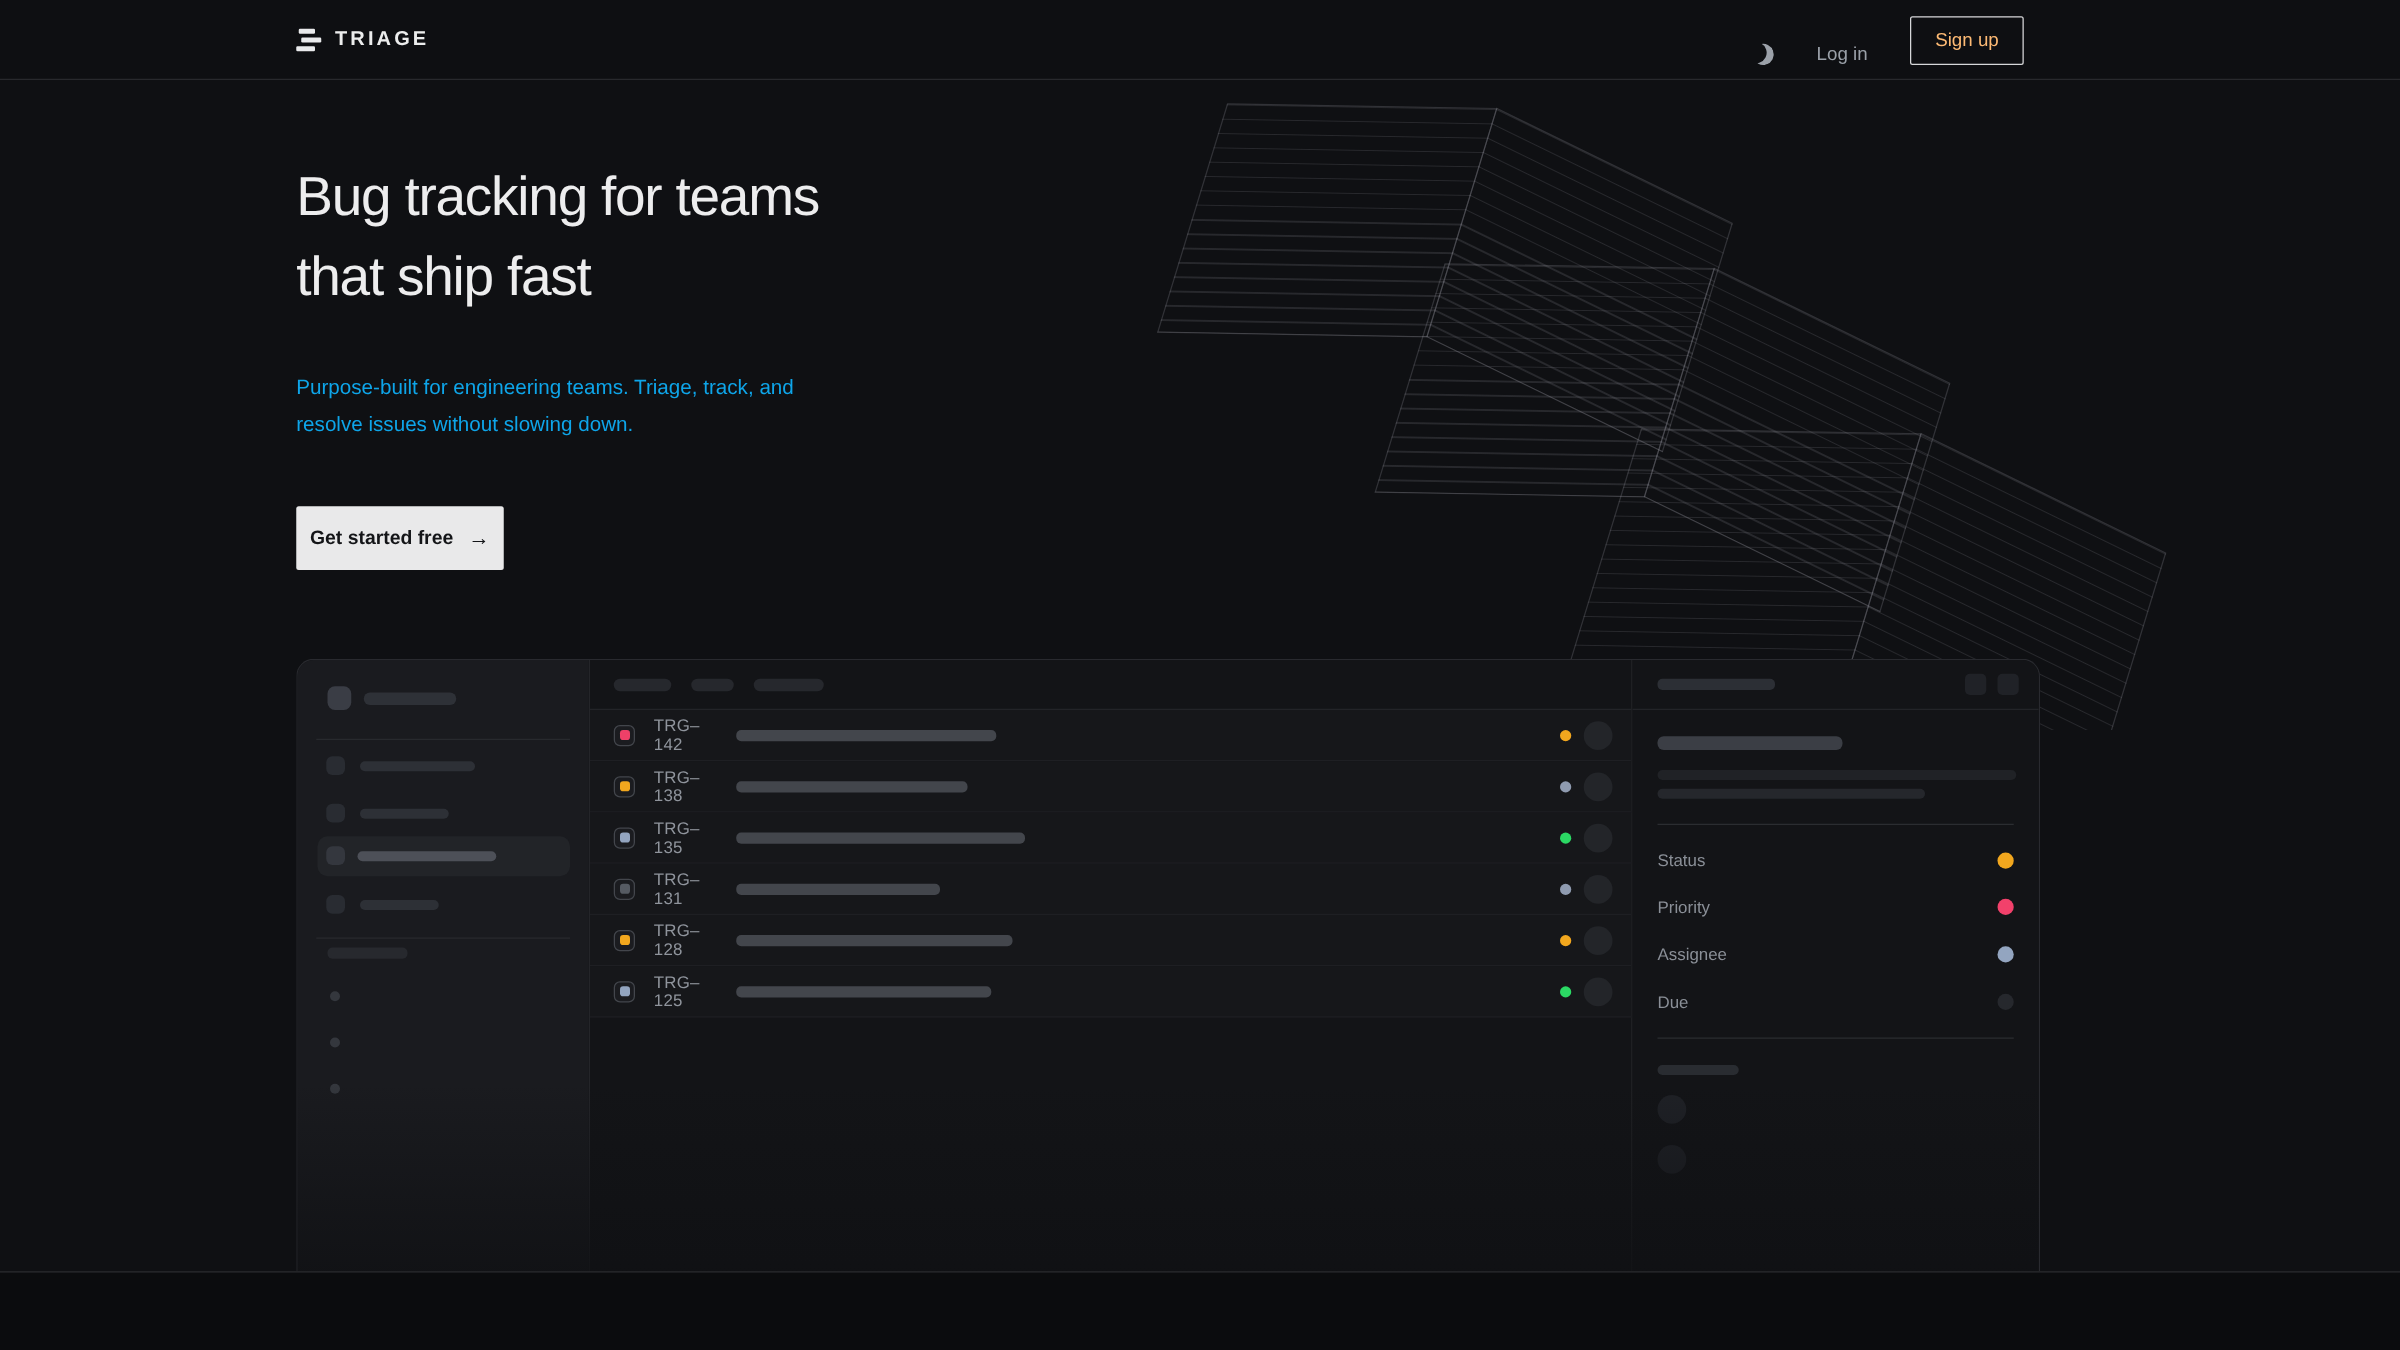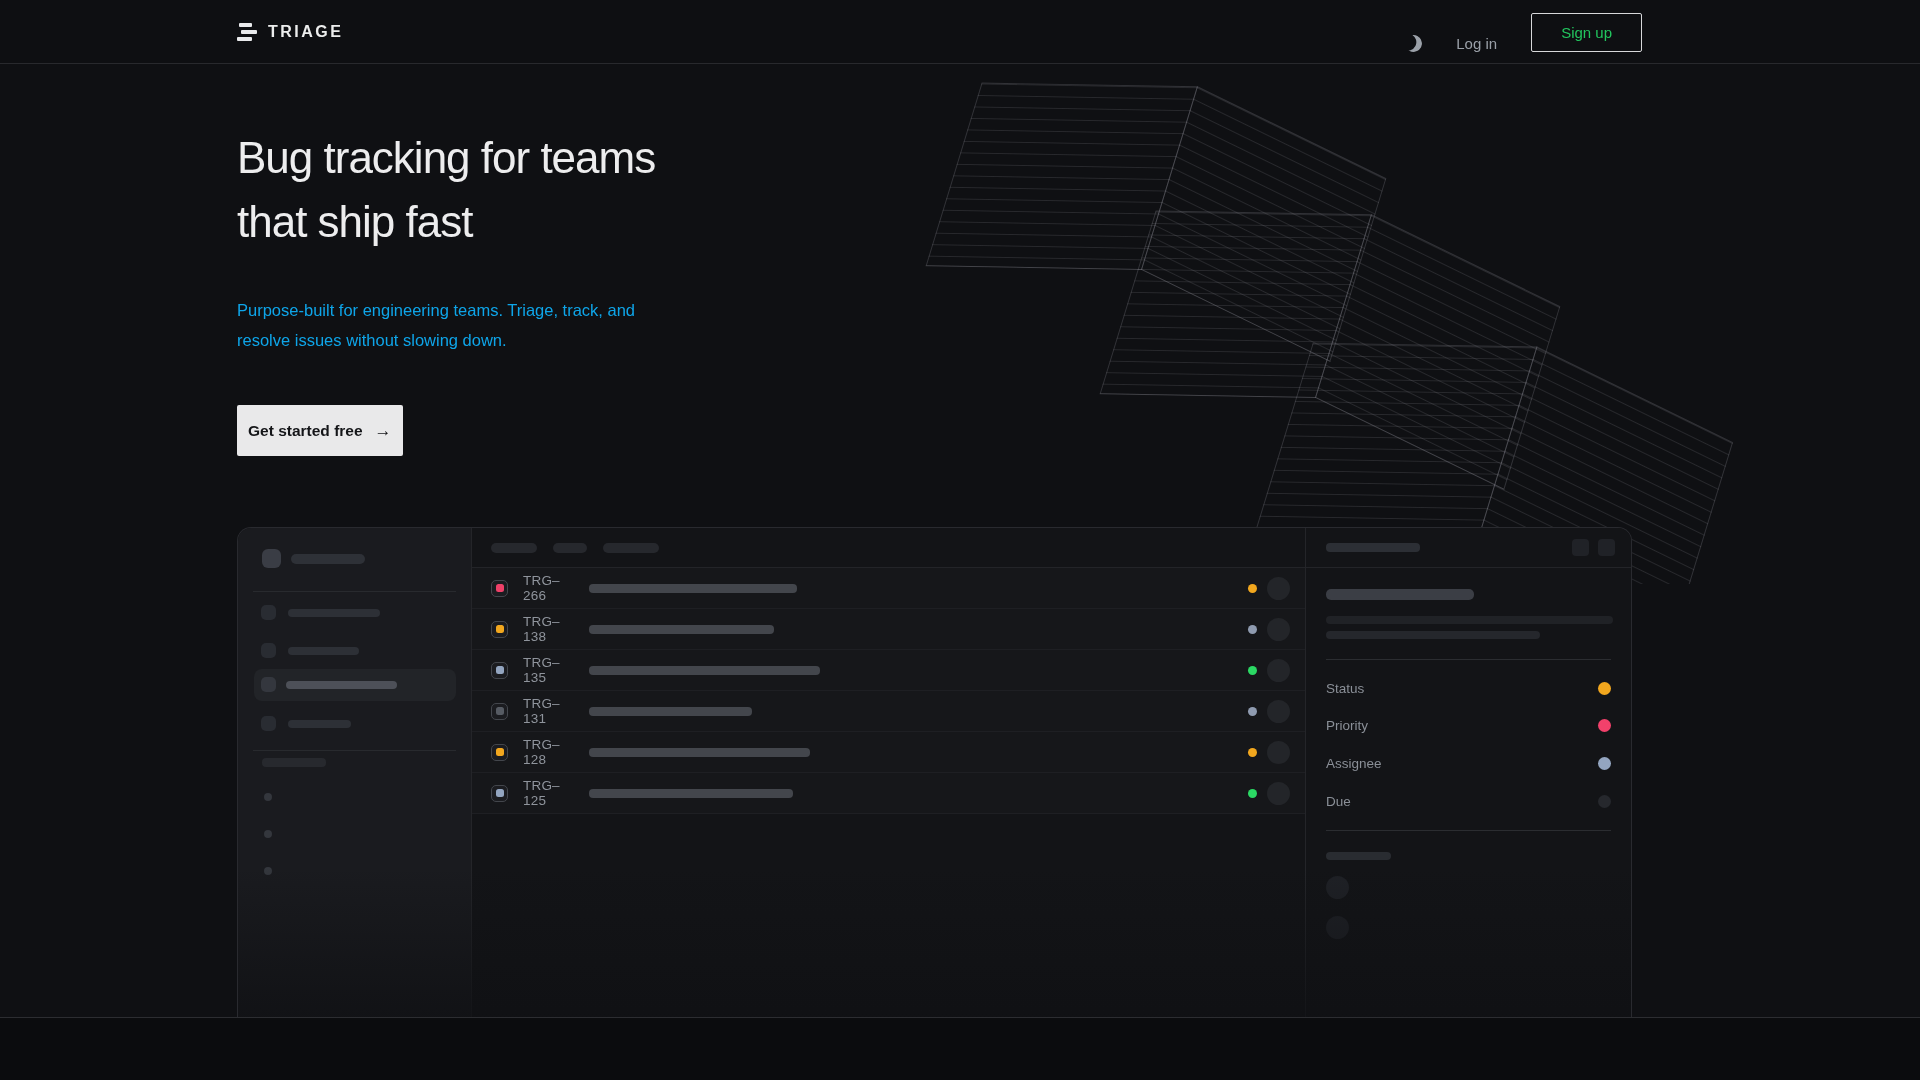--- a/index.html
+++ b/index.html
@@ -1,32 +1,32 @@
 <!DOCTYPE html>
 <html><head>
 <meta charset="utf-8">
 <style>
   * { margin:0; padding:0; box-sizing:border-box; }
   html,body { width:1920px; height:1080px; background:#0f1013; font-family:"Liberation Sans", sans-serif; overflow:hidden; }
   .page { position:relative; width:1920px; height:1080px; background:#0f1013; overflow:hidden; }
 
   
   .header { position:absolute; top:0; left:0; width:1920px; height:64px; border-bottom:1px solid #28292d; background:#0e0f12; z-index:5; }
-  .header-inner { position:absolute; left:237px; right:278px; top:0; height:64px; display:flex; align-items:center; justify-content:space-between; }
+  .header-inner { position:absolute; left:237px; right:301px; top:0; height:64px; display:flex; align-items:center; justify-content:space-between; }
   .brand { display:flex; align-items:center; gap:11px; cursor:pointer; }
   .brand-glyph { display:flex; flex-direction:column; gap:3px; width:20px; }
   .brand-glyph i { display:block; height:4px; border-radius:1px; background:#e9eaec; }
   .brand-glyph i:nth-child(1){ width:13px; margin-left:2px; }
   .brand-glyph i:nth-child(2){ width:16px; margin-left:4px; }
   .brand-glyph i:nth-child(3){ width:15px; }
   .brand-name { color:#eceded; font-size:16px; font-weight:bold; letter-spacing:2.5px; }
   .header-actions { display:flex; align-items:flex-end; gap:34px; }
   .moon { width:17px; height:17px; border-radius:50%; box-shadow:inset -5px -3px 0 0 #9ba1a9; transform:rotate(-18deg); cursor:pointer; }
   .login { color:#9aa0a8; font-size:15px; cursor:pointer; }
-  .signup { height:39px; padding:0 29px; display:flex; align-items:center; background:transparent; border:1px solid #d7d8da; color:#22c55e; font-size:15px; border-radius:2px; cursor:pointer; font-family:"Liberation Sans",sans-serif; }
+  .signup { height:39px; padding:0 19px; display:flex; align-items:center; background:transparent; border:1px solid #d7d8da; color:#fdba74; font-size:15px; border-radius:2px; cursor:pointer; font-family:"Liberation Sans",sans-serif; }
 
   
   .deco { position:absolute; top:64px; left:0; right:0; height:520px; overflow:hidden; z-index:1; pointer-events:none; }
   .ribbon { position:absolute; display:flex; transform:rotate(17deg); opacity:.85; }
   .half { width:208px; height:192px;
           background:repeating-linear-gradient(to bottom, rgba(120,120,128,.28) 0 1px, transparent 1px 12px);
           border:1px solid rgba(150,150,158,.30); }
   .half.l { transform:skewY(-16deg); transform-origin:bottom right; }
   .half.r { transform:skewY(9deg);  transform-origin:bottom left; margin-left:-1px; }
   .r1 { left:962px;  top:18px; }
@@ -182,21 +182,21 @@
       <div class="list-head">
         <span class="pill p1"></span>
         <span class="pill p2"></span>
         <span class="pill p3"></span>
       </div>
 
       <div class="row">
         <span class="chip">
             <i style="background: rgb(238, 64, 104);"></i>
           </span>
-        <span class="iid">TRG–266</span>
+        <span class="iid">TRG–142</span>
         <span class="tbar" style="width: 208px;"></span>
         <span class="rspace"></span>
         <span class="sdot" style="background: rgb(242, 167, 30);"></span>
         <span class="ravatar"></span>
       </div>
 
 
       <div class="row">
         <span class="chip">
             <i style="background: rgb(242, 167, 30);"></i>

